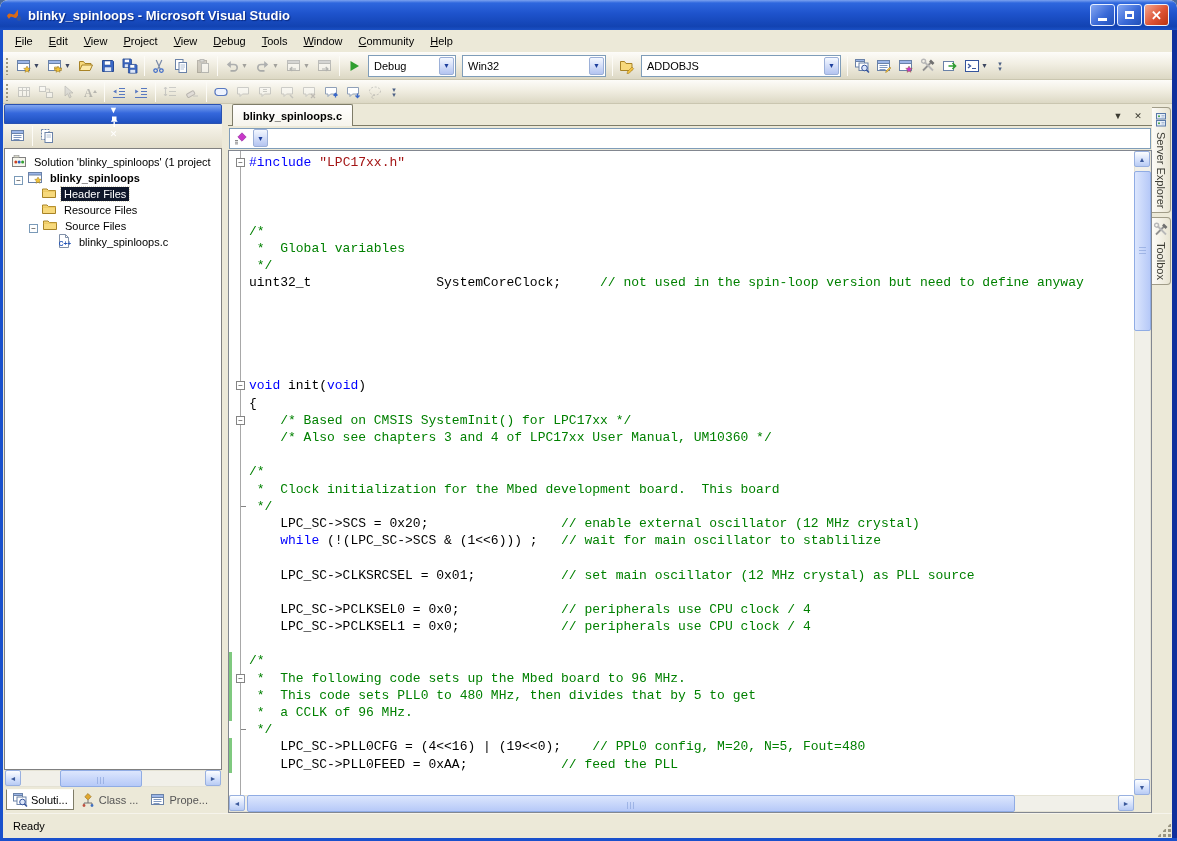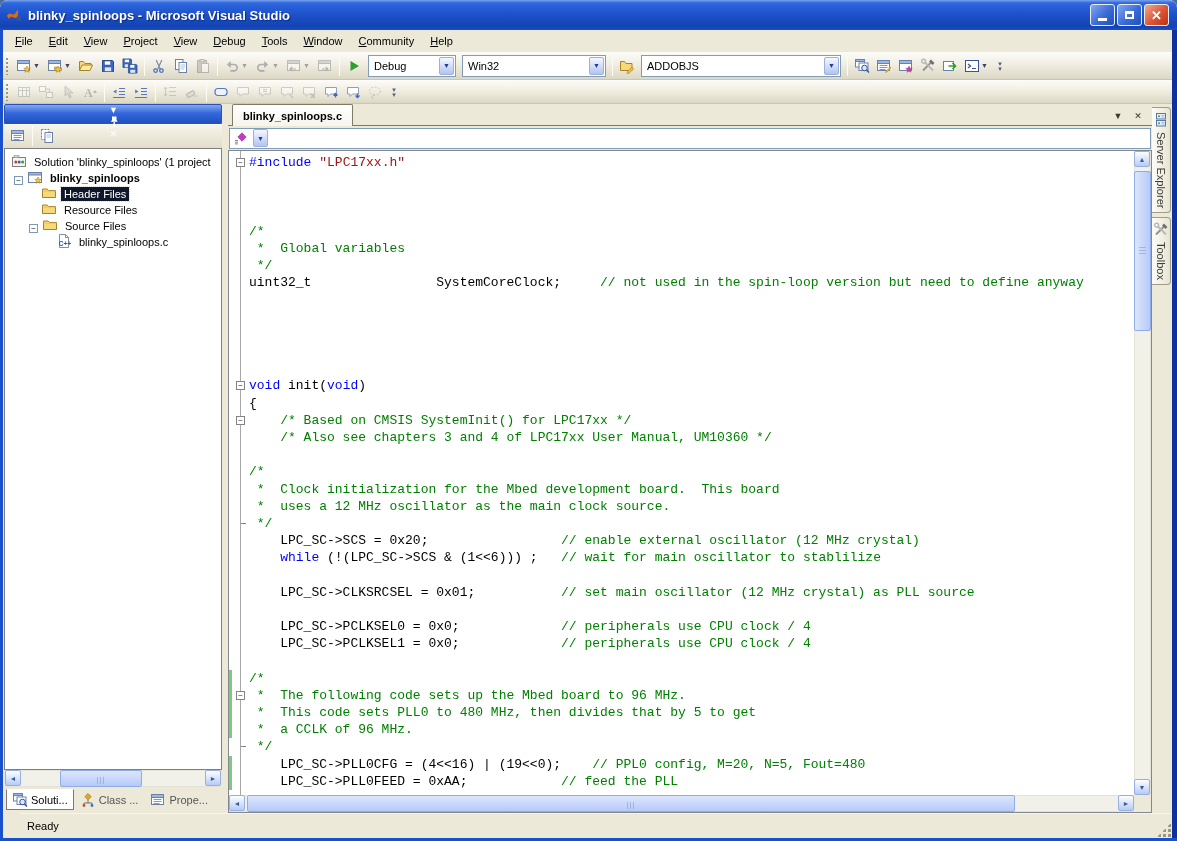--- a/index.html
+++ b/index.html
@@ -115,21 +115,21 @@
   .code-line .c{color:var(--c-comment,#008000);}
   .code-line .s{color:var(--c-string,#a31515);}
   .cl-change{position:absolute;left:0;top:0;bottom:0;width:3px;background:var(--c-change,#7fc97f);}
   .cl-fold{position:absolute;left:7px;top:4px;width:9px;height:9px;border:1px solid #848484;background:#fff;
     font:8px/7px "Liberation Sans",sans-serif;text-align:center;color:#333;}
   .cl-tick{position:absolute;left:12px;top:8px;width:5px;height:1px;background:#848484;}
   #vscroll{right:0;top:0;width:17px;bottom:17px;}
   #ehscroll{left:0;right:17px;bottom:0;height:17px;}
   #sbcorner{position:absolute;right:0;bottom:0;width:17px;height:17px;background:#ece9d8;}
   
-  #statusbar{position:absolute;left:19px;right:5px;top:813px;height:25px;background:#ece9d8;
+  #statusbar{position:absolute;left:5px;right:5px;top:813px;height:25px;background:#ece9d8;
     display:flex;align-items:center;font-size:11px;padding-left:8px;border-top:1px solid #f6f4ec;}
   #grip-resize{position:absolute;right:1px;bottom:1px;width:14px;height:14px;
     background-image:radial-gradient(#9a9682 42%,transparent 48%);background-size:5px 5px;
     clip-path:polygon(100% 0,100% 100%,0 100%);}
 </style>
 </head>
 <body>
 
 <div class="window">
 
@@ -703,21 +703,20 @@
           <div class="code-line"></div>
           <div class="code-line"></div>
           <div class="code-line"></div>
           <div class="code-line"><span class="cl-fold">−</span><span class="k">void</span><span class="t"> init(</span><span class="k">void</span><span class="t">)</span></div>
           <div class="code-line"><span class="t">{</span></div>
           <div class="code-line"><span class="cl-fold">−</span><span class="c">    /* Based on CMSIS SystemInit() for LPC17xx */</span></div>
           <div class="code-line"><span class="c">    /* Also see chapters 3 and 4 of LPC17xx User Manual, UM10360 */</span></div>
           <div class="code-line"></div>
           <div class="code-line"><span class="c">/*</span></div>
           <div class="code-line"><span class="c"> *  Clock initialization for the Mbed development board.  This board</span></div>
-          <div class="code-line"><span class="c"> *  uses a 12 MHz oscillator as the main clock source.</span></div>
           <div class="code-line"><span class="cl-tick"></span><span class="c"> */</span></div>
           <div class="code-line"><span class="t">    LPC_SC-&gt;SCS = 0x20;                 </span><span class="c">// enable external oscillator (12 MHz crystal)</span></div>
           <div class="code-line"><span class="t">    </span><span class="k">while</span><span class="t"> (!(LPC_SC-&gt;SCS &amp; (1&lt;&lt;6))) ;   </span><span class="c">// wait for main oscillator to stablilize</span></div>
           <div class="code-line"></div>
           <div class="code-line"><span class="t">    LPC_SC-&gt;CLKSRCSEL = 0x01;           </span><span class="c">// set main oscillator (12 MHz crystal) as PLL source</span></div>
           <div class="code-line"></div>
           <div class="code-line"><span class="t">    LPC_SC-&gt;PCLKSEL0 = 0x0;             </span><span class="c">// peripherals use CPU clock / 4</span></div>
           <div class="code-line"><span class="t">    LPC_SC-&gt;PCLKSEL1 = 0x0;             </span><span class="c">// peripherals use CPU clock / 4</span></div>
           <div class="code-line"></div>
           <div class="code-line"><span class="cl-change"></span><span class="c">/*</span></div>

